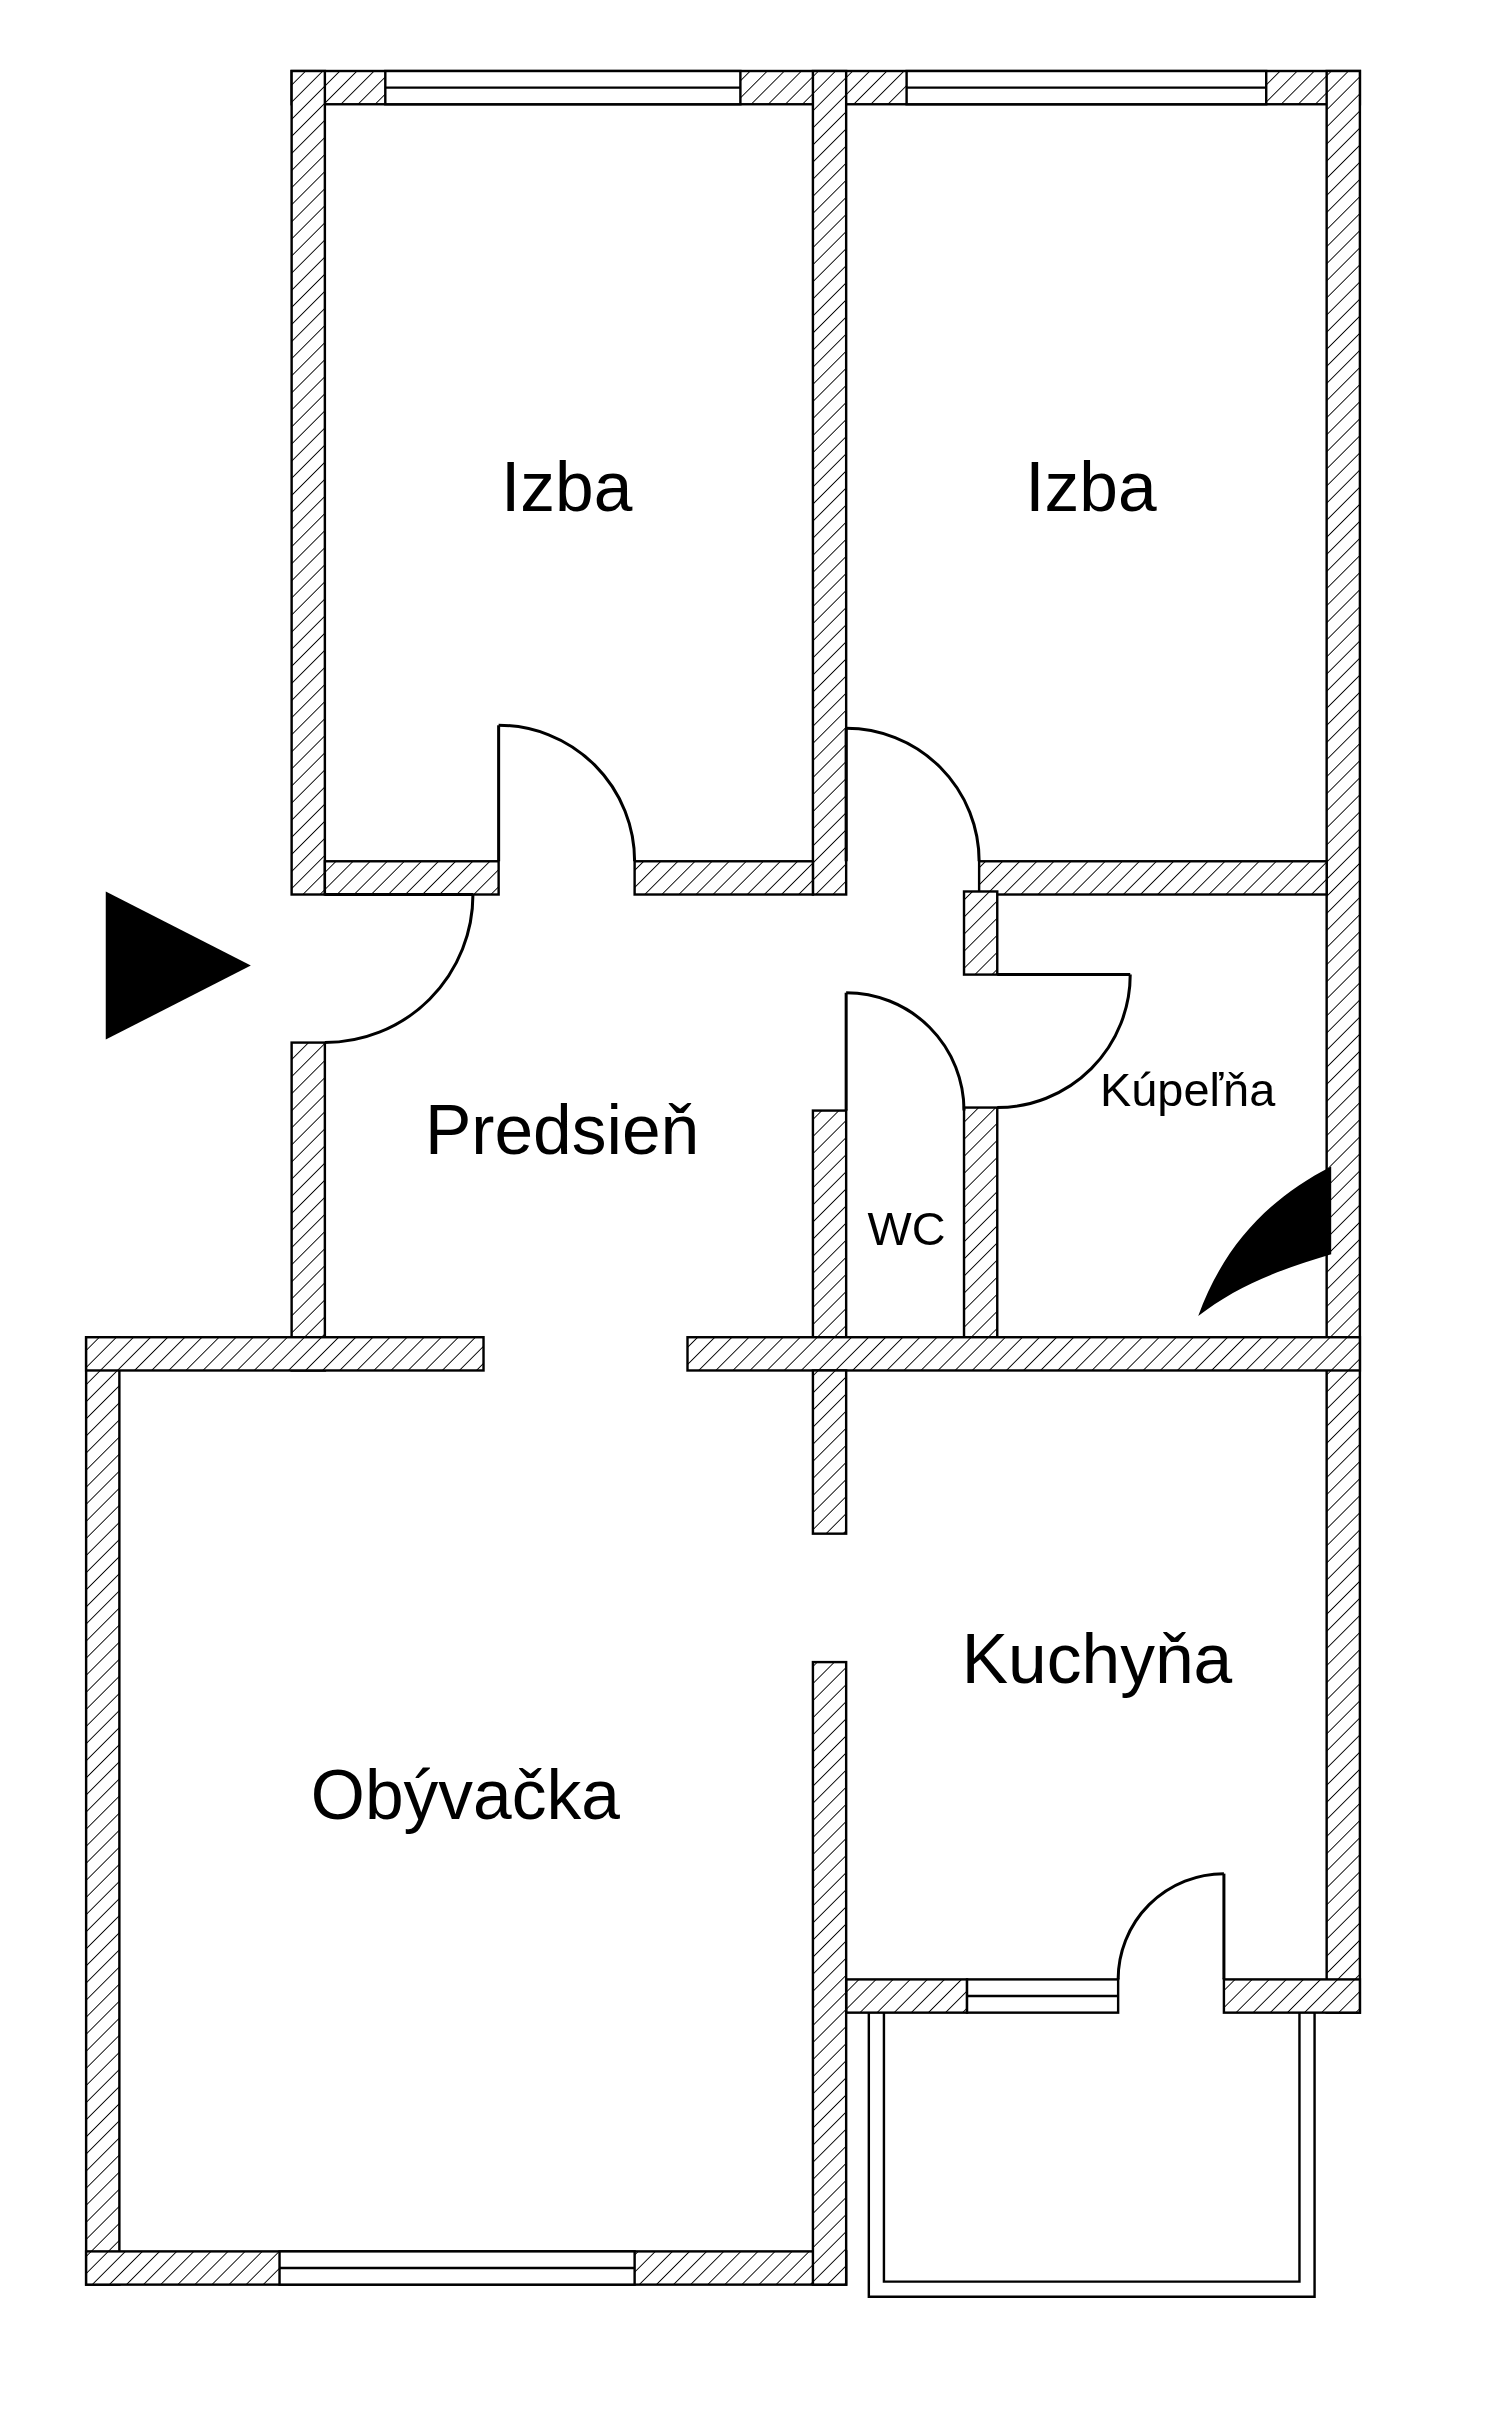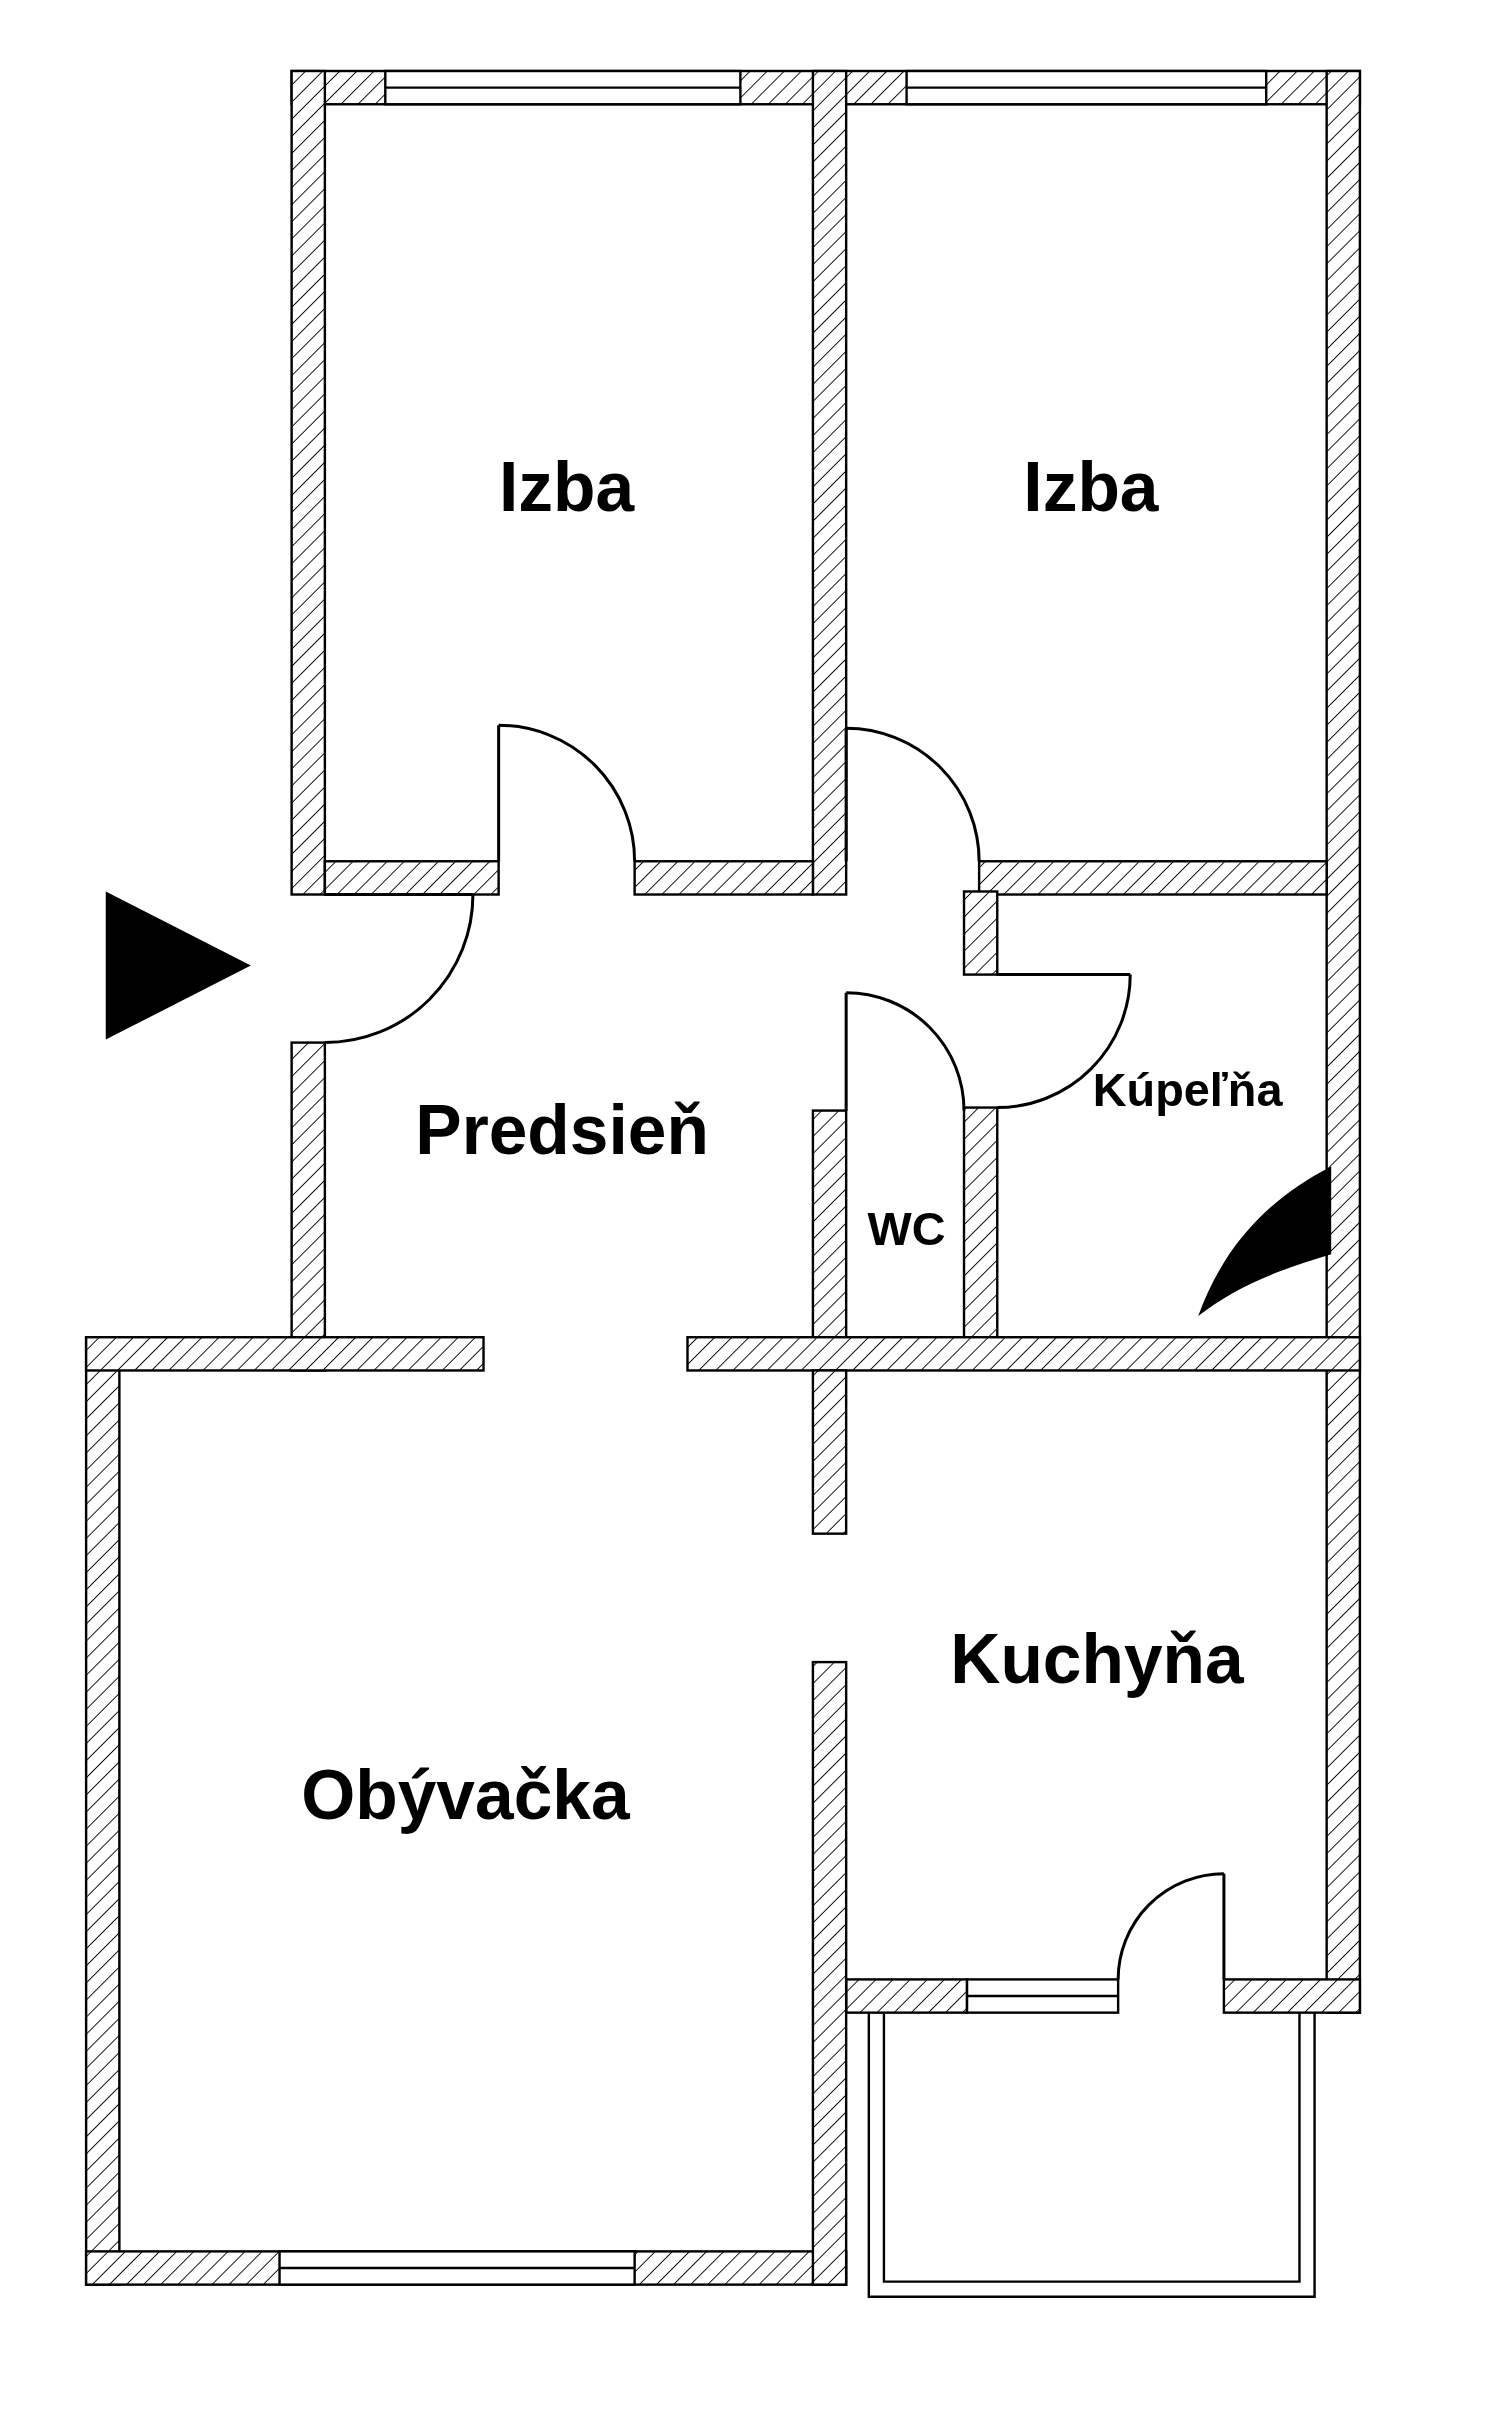--- a/index.html
+++ b/index.html
@@ -3,21 +3,20 @@
 <meta charset="utf-8">
 <style>
   html, body {
     margin: 0;
     padding: 0;
     background: #ffffff;
   }
   .page {
     width: 100vw;
     background: #0f766e;
-    font-weight: bold;
   }
   svg {
     display: block;
     width: 100%;
     height: auto;
   }
   .room-label {
     font-family: "Liberation Sans", "DejaVu Sans", sans-serif;
     fill: #000000;
     font-size: 46px;

